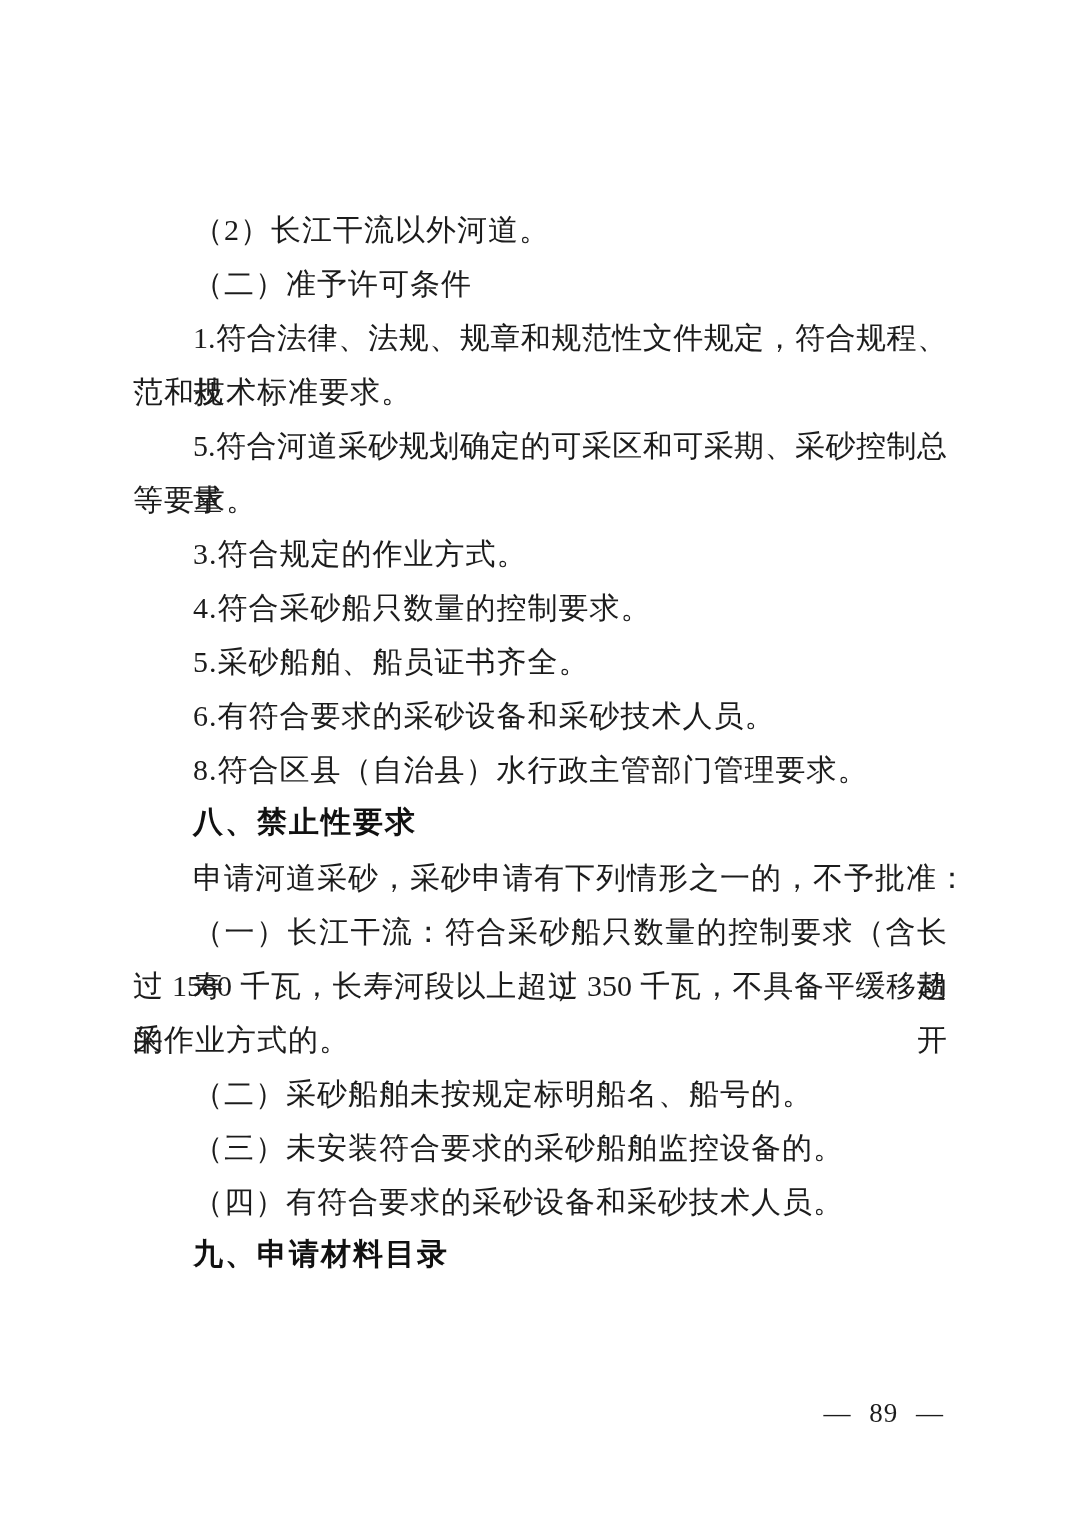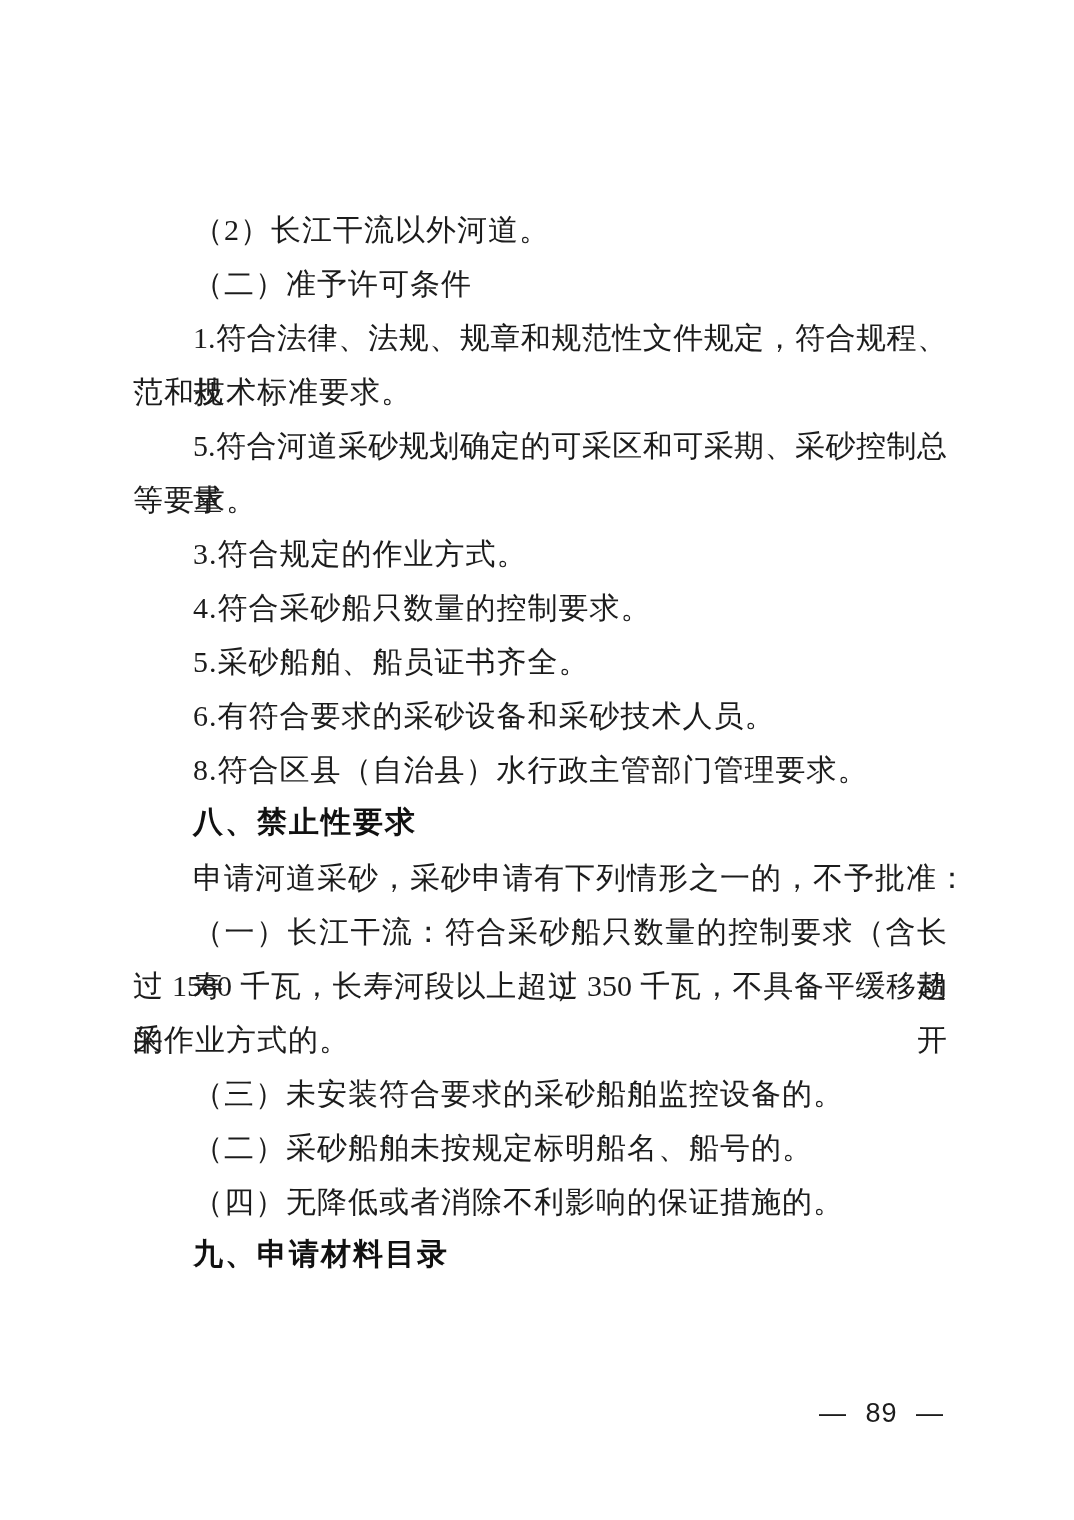--- a/index.html
+++ b/index.html
@@ -48,21 +48,21 @@
     color: #111111;
   }
   .page-number {
     position: absolute;
     top: 1378px;
     right: 130px;
     font-size: 27px;
     letter-spacing: 1px;
     word-spacing: 10px;
     color: #1c1c1c;
-    font-family: Liberation Sans, sans-serif;
+    font-family: Liberation Serif, serif;
   }
 </style>
 </head>
 <body>
 
 <div class="page">
   <div class="content">
     <div class="line indent">（2）长江干流以外河道。</div>
     <div class="line indent">（二）准予许可条件</div>
     <div class="line indent fill">1.符合法律、法规、规章和规范性文件规定，符合规程、规</div>
@@ -72,19 +72,19 @@
     <div class="line indent">3.符合规定的作业方式。</div>
     <div class="line indent">4.符合采砂船只数量的控制要求。</div>
     <div class="line indent">5.采砂船舶、船员证书齐全。</div>
     <div class="line indent">6.有符合要求的采砂设备和采砂技术人员。</div>
     <div class="line indent">8.符合区县（自治县）水行政主管部门管理要求。</div>
     <div class="line indent heading">八、禁止性要求</div>
     <div class="line indent">申请河道采砂，采砂申请有下列情形之一的，不予批准：</div>
     <div class="line indent fill">（一）长江干流：符合采砂船只数量的控制要求（含长寿）超</div>
     <div class="line fill">过 1580 千瓦，长寿河段以上超过 350 千瓦，不具备平缓移动的开</div>
     <div class="line">采作业方式的。</div>
+    <div class="line indent">（二）采砂船舶未按规定标明船名、船号的。</div>
     <div class="line indent">（三）未安装符合要求的采砂船舶监控设备的。</div>
-    <div class="line indent">（二）采砂船舶未按规定标明船名、船号的。</div>
-    <div class="line indent">（四）无降低或者消除不利影响的保证措施的。</div>
+    <div class="line indent">（四）有符合要求的采砂设备和采砂技术人员。</div>
     <div class="line indent heading">九、申请材料目录</div>
   </div>
   <div class="page-number">— 89 —</div>
 </div>
 
 </body></html>

